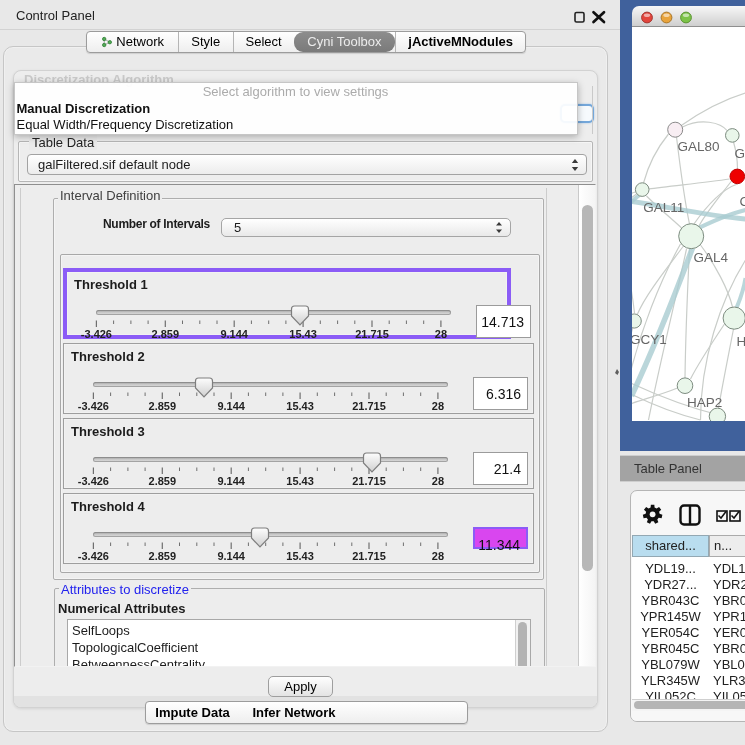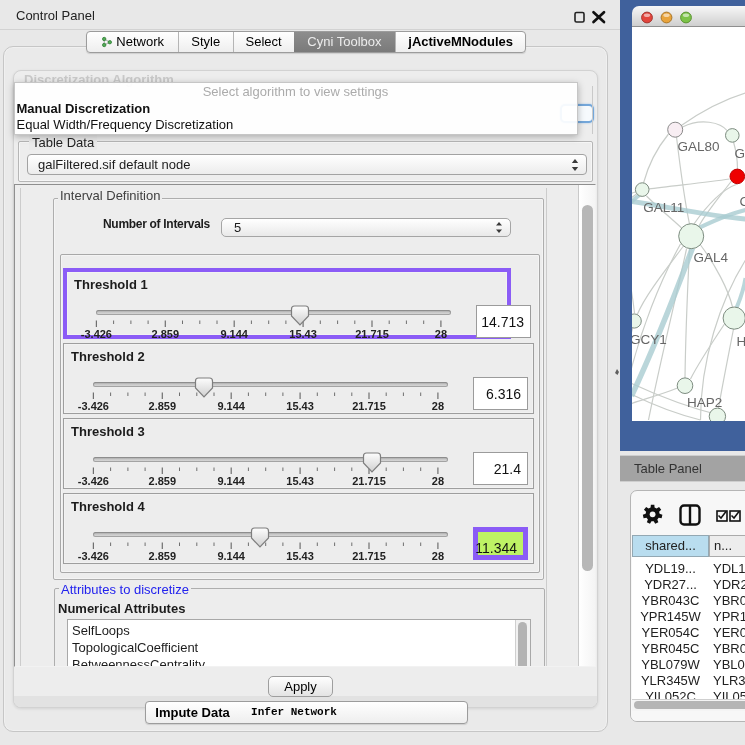--- a/index.html
+++ b/index.html
@@ -23,21 +23,21 @@
 <div class="abs" id="toptabs" style="z-index:10;left:86px;top:31px;width:440px;height:22px;border:1px solid #9c9c9c;border-radius:4px;box-sizing:border-box;background:linear-gradient(#ffffff,#eeeeee);display:flex;box-shadow:0 1px 1px rgba(0,0,0,0.12);">
   <div class="seg" style="width:91px;line-height:20px;font-size:13px;border-right:1px solid #b5b5b5;">
     <svg width="12" height="12" viewBox="0 0 12 12" style="vertical-align:-2px;">
       <path d="M3.2 3 L3.2 9 M3.2 3 L8.8 6.2 M3.2 9 L8.8 6.2" stroke="#9f9f9f" stroke-width="0.9" fill="none"></path>
       <circle cx="3.2" cy="3" r="1.7" fill="#52ab57" stroke="#2e7d33" stroke-width="0.8"></circle>
       <circle cx="3.2" cy="9" r="1.7" fill="#52ab57" stroke="#2e7d33" stroke-width="0.8"></circle>
       <circle cx="8.8" cy="6.2" r="1.7" fill="#52ab57" stroke="#2e7d33" stroke-width="0.8"></circle>
     </svg> Network</div>
   <div class="seg" style="width:54px;line-height:20px;font-size:13px;border-right:1px solid #b5b5b5;">Style</div>
   <div class="seg" style="width:60px;line-height:20px;font-size:13px;">Select</div>
-  <div class="seg" style="width:102px;line-height:20px;font-size:13px;background:linear-gradient(#8d8d8d,#7a7a7a);color:#ececec;">Cyni Toolbox</div>
+  <div class="seg" style="width:102px;line-height:20px;font-size:13px;background:linear-gradient(#8d8d8d,#7a7a7a);color:#ececec;border-radius:9px;">Cyni Toolbox</div>
   <div class="seg" style="width:129px;line-height:20px;font-size:13px;border-left:1px solid #b5b5b5;font-weight:700;">jActiveMNodules</div>
 </div>
 
 <div class="abs" style="left:3px;top:45.5px;width:604.5px;height:686px;border:1px solid #c6c6c6;border-radius:10px;box-sizing:border-box;background:#eaeaea;box-shadow:inset 0 0 0 1px #f0f0f0;"></div>
 <div class="abs" style="left:12.5px;top:69.5px;width:585.5px;height:638.5px;border:1px solid #d2d2d2;border-radius:8px;box-sizing:border-box;background:#ededed;box-shadow:0 1px 3px rgba(0,0,0,0.10);overflow:hidden;">
   <div class="abs" style="left:0;bottom:0;width:100%;height:11px;background:#e2e2e2;"></div>
 </div>
 
 <div class="txt" style="left:24px;top:72px;font-size:13px;font-weight:700;color:#c9c9c9;">Discretization Algorithm</div>
 
@@ -234,21 +234,21 @@
             <stop offset="1" stop-color="#cfcfcf"></stop>
           </linearGradient>
         </defs>
   </svg>
   <div class="txt" style="left:-0.6px;top:56px;width:60px;text-align:center;font-size:11px;font-weight:700;color:#222;">-3.426</div>
   <div class="txt" style="left:68.3px;top:56px;width:60px;text-align:center;font-size:11px;font-weight:700;color:#222;">2.859</div>
   <div class="txt" style="left:137.2px;top:56px;width:60px;text-align:center;font-size:11px;font-weight:700;color:#222;">9.144</div>
   <div class="txt" style="left:206.1px;top:56px;width:60px;text-align:center;font-size:11px;font-weight:700;color:#222;">15.43</div>
   <div class="txt" style="left:275.0px;top:56px;width:60px;text-align:center;font-size:11px;font-weight:700;color:#222;">21.715</div>
   <div class="txt" style="left:343.9px;top:56px;width:60px;text-align:center;font-size:11px;font-weight:700;color:#222;">28</div>
-  <div class="abs" style="left:409px;top:33px;width:55px;height:33px;background:#bef264;border:5px solid #8b5cf6;box-sizing:border-box;">
+  <div class="abs" style="left:409px;top:33px;width:55px;height:22px;background:#d946ef;border:2px solid #8b5cf6;box-sizing:border-box;">
         <div class="txt" style="right:6px;top:8px;font-size:14px;color:#111;">11.344</div>
       </div>
 </div>
 
   <div class="abs" style="left:38.5px;top:403px;width:489px;height:120px;border:1px solid #aeaeae;border-radius:2px;"></div>
   <div class="txt" style="left:44px;top:396.5px;font-size:13px;color:#2222ee;background:#ededed;padding:0 2px;">Attributes to discretize</div>
   <div class="txt" style="left:43px;top:416px;font-size:13px;font-weight:700;">Numerical Attributes</div>
   <div class="abs" style="left:52px;top:433.5px;width:464px;height:60px;background:#ffffff;border:1px solid #a8a8a8;box-sizing:border-box;">
     <div class="txt" style="left:4px;top:3px;font-size:13px;">SelfLoops</div>
     <div class="txt" style="left:4px;top:20px;font-size:13px;">TopologicalCoefficient</div>
@@ -260,21 +260,21 @@
 
   <div class="abs" style="left:563px;top:0;width:19px;height:483px;background:linear-gradient(90deg,#ffffff,#f2f2f2);border-left:1px solid #c9c9c9;">
     <div class="abs" style="left:2.5px;top:20px;width:11px;height:366px;background:#b7b7b7;border-radius:5.5px;"></div>
   </div>
 </div>
 
 <div class="abs" style="left:268px;top:675.5px;width:65px;height:21px;border:1px solid #9e9e9e;border-radius:5px;box-sizing:border-box;background:linear-gradient(#fefefe,#e3e3e3);text-align:center;font-size:13px;line-height:19px;">Apply</div>
 
 <div class="abs" style="left:145px;top:701px;width:323px;height:23px;border:1px solid #9c9c9c;border-radius:4px;box-sizing:border-box;background:linear-gradient(#ffffff,#eeeeee);display:flex;box-shadow:0 1px 1px rgba(0,0,0,0.12);">
   <div class="seg" style="width:93px;line-height:21px;font-size:13px;font-weight:700;">Impute Data</div>
-  <div class="seg" style="width:110px;line-height:21px;font-size:11px;font-weight:700;font-family:Liberation Mono, monospace;">Infer Network</div>
+  <div class="seg" style="width:110px;line-height:21px;font-size:13px;font-weight:700;">Infer Network</div>
 </div>
 
 <svg class="abs" style="left:614px;top:368px;" width="6" height="8" viewBox="0 0 6 8">
   <path d="M1 5 L3 1 L5 4 L3.5 7 Z" fill="#5f5f5f"></path>
 </svg>
 
 <div class="abs" style="left:13.5px;top:82px;width:564px;height:52.5px;background:rgba(255,255,255,0.93);border:1px solid #c6c6c6;box-sizing:border-box;box-shadow:0 2px 7px rgba(0,0,0,0.28);">
   <div class="txt" style="left:0;top:1px;width:562px;text-align:center;font-size:13px;color:#ababab;">Select algorithm to view settings</div>
   <div class="txt" style="left:2px;top:18px;font-size:13px;font-weight:700;color:#111;">Manual Discretization</div>
   <div class="txt" style="left:2px;top:34px;font-size:13px;color:#111;">Equal Width/Frequency Discretization</div>

